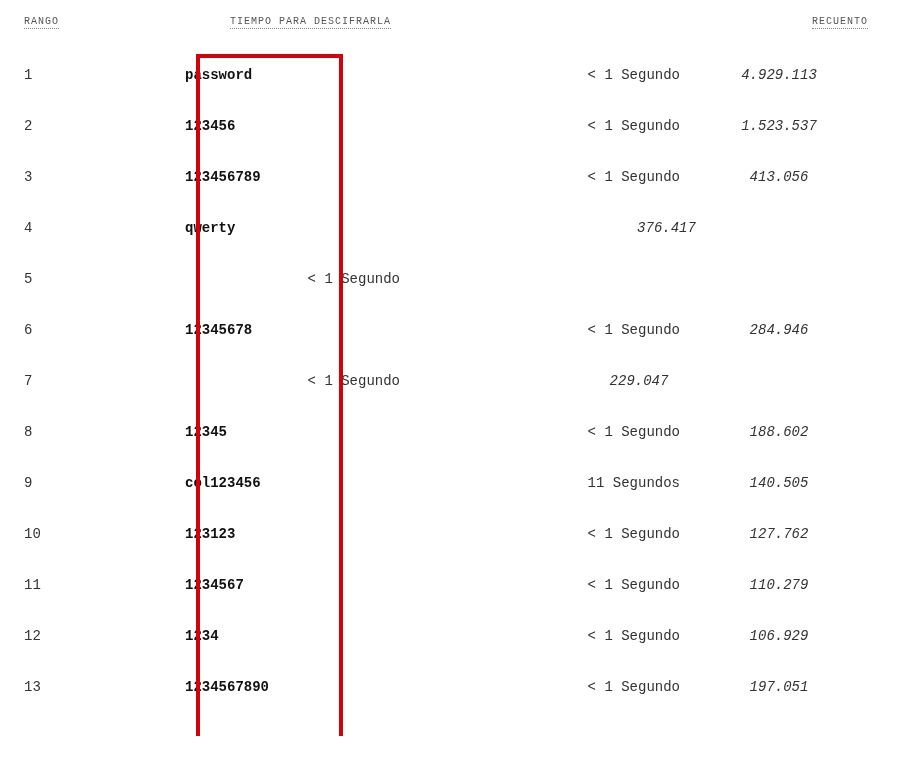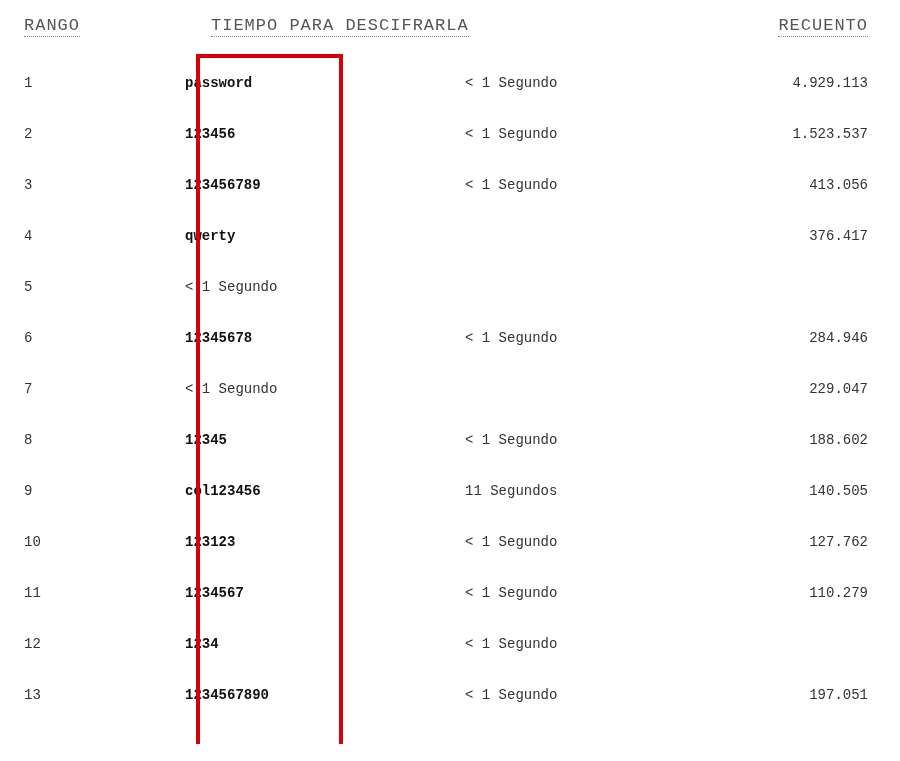--- a/index.html
+++ b/index.html
@@ -8,42 +8,42 @@
       background: #fff;
       color: #222;
       width: 900px;
       padding: 8px 20px 24px 20px;
       position: relative;
     }
     .table { width: 100%; position: relative; }
     .header-row {
       display: flex;
       padding: 8px 0 20px 0;
-      font-size: 17px;
+      font-size: 10px;
       color: #555;
       letter-spacing: 1px;
     }
     .header-cell {
       text-transform: uppercase;
       border-bottom: 1.5px dotted #888;
       padding-bottom: 1px;
       display: inline-block;
       width: max-content;
     }
     .row {
       display: flex;
       align-items: center;
       padding: 17px 0;
       font-size: 14px;
       border-top: 1px solid transparent;
     }
     .col-rank { width: 165px; padding-left: 4px; color: #333; }
     .col-pass { width: 280px; font-weight: 700; color: #111; }
-    .col-time { width: 225px; text-align: left; padding-right: 10px; color: #333; }
-    .col-count { flex: 1; text-align: right; padding-right: 12px; color: #333; }
+    .col-time { width: 225px; text-align: right; padding-right: 10px; color: #333; }
+    .col-count { flex: 1; text-align: center; padding-right: 12px; color: #333; font-style: italic; }
     .header-wrap { display: flex; }
     .h-rank { width: 165px; padding-left: 4px; }
     .h-pass { width: 280px; }
     .h-time { width: 225px; text-align: center; }
     .h-count { flex: 1; text-align: right; padding-right: 12px; }
     .h-time .header-cell, .h-count .header-cell { display: inline-block; margin-left: 26px; }
     .highlight-box {
       position: absolute;
       border: 4px solid #d4000a;
       pointer-events: none;
@@ -130,20 +130,21 @@
       <div class="row">
         <div class="col-rank">11</div>
         <div class="col-pass">1234567</div>
         <div class="col-time">&lt; 1 Segundo</div>
         <div class="col-count">110.279</div>
       </div>
       <div class="row">
         <div class="col-rank">12</div>
         <div class="col-pass">1234</div>
         <div class="col-time">&lt; 1 Segundo</div>
+        <div class="col-count">106.929</div>
       </div>
       <div class="row">
         <div class="col-rank">13</div>
         <div class="col-pass">1234567890</div>
         <div class="col-time">&lt; 1 Segundo</div>
         <div class="col-count">197.051</div>
       </div>
     </div>
 
   <div class="highlight-box"></div>

